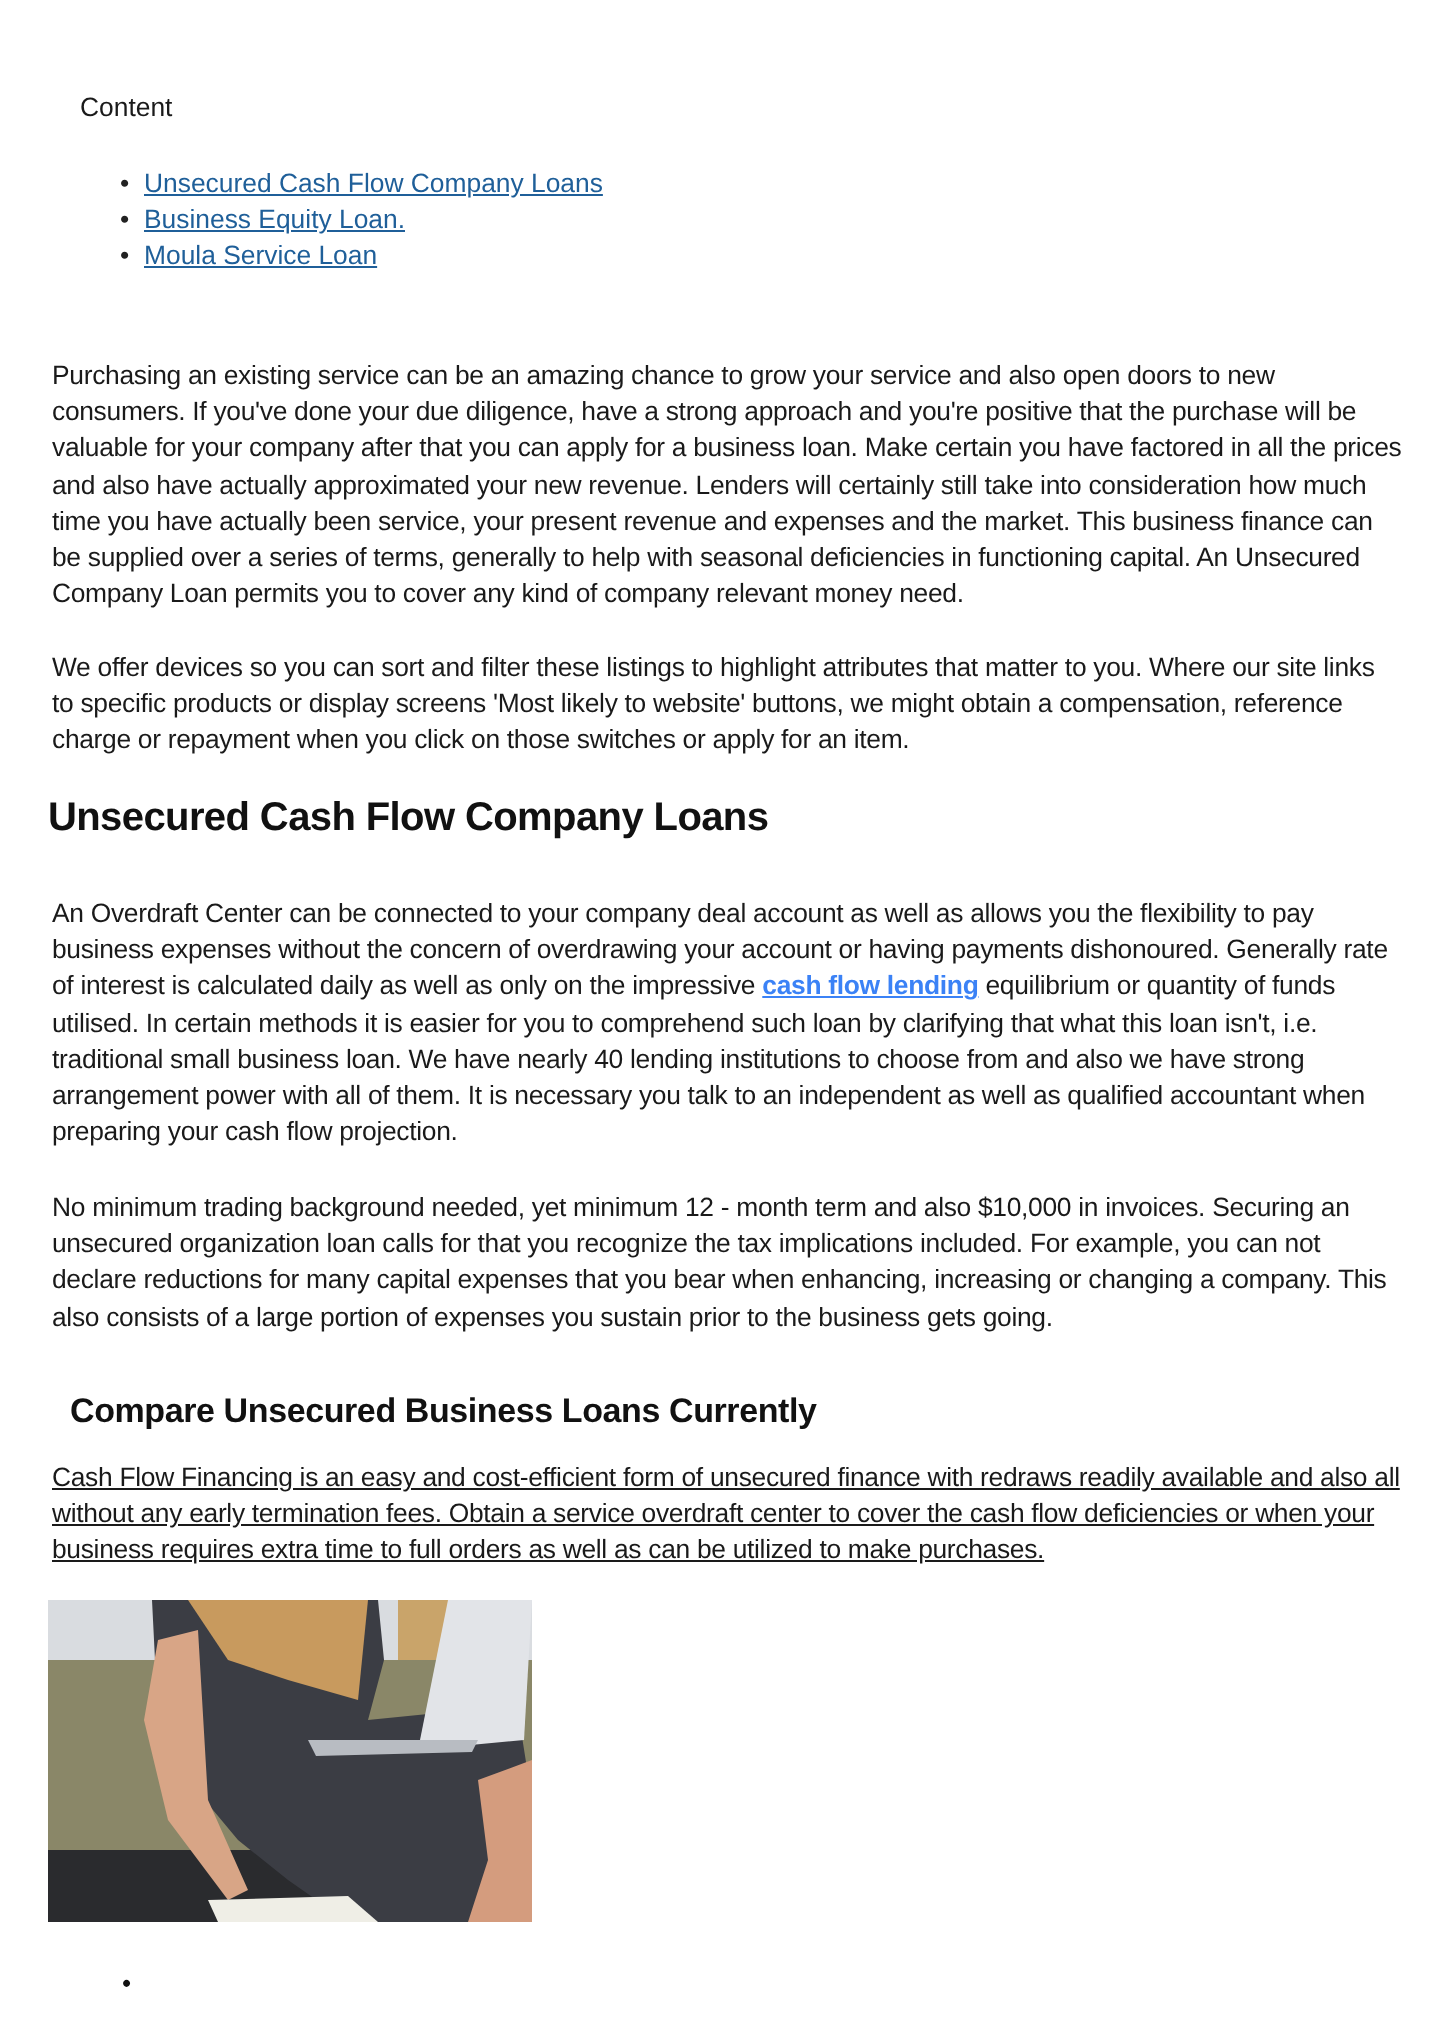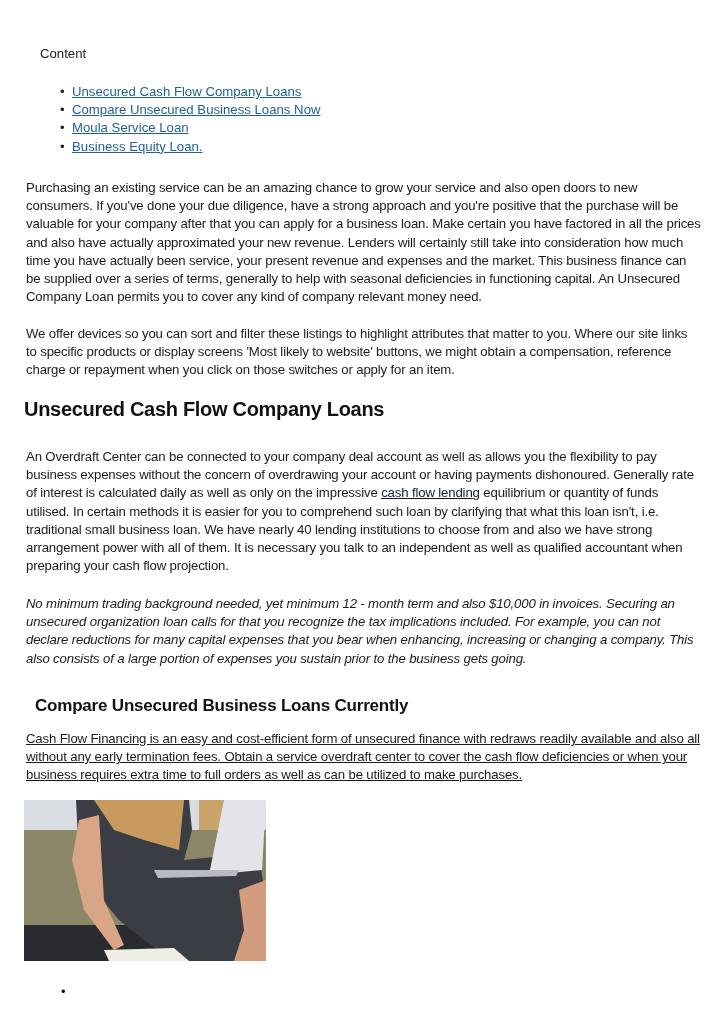--- a/index.html
+++ b/index.html
@@ -17,40 +17,39 @@
     .toc-title { position: absolute; top: 45px; left: 16px; font-size: 13.2px; }
     .toc { position: absolute; top: 83px; left: 36px; margin: 0; padding: 0; list-style: none; }
     .toc li { position: relative; padding-left: 12px; height: 18.2px; line-height: 18.2px; }
     .toc li::before { content: "•"; position: absolute; left: 0; top: 0; color: #222; }
     a { color: #1f5f99; text-decoration: underline; }
     .para { position: absolute; left: 0; width: 675px; margin: 2px; letter-spacing: -0.15px; }
     .p1 { top: 177px; }
     .p2 { top: 323px; }
     .h2 { position: absolute; left: 0; top: 400px; margin: 0; font-size: 20px; font-weight: bold; color: #111; letter-spacing: -0.3px; }
     .p3 { top: 446px; }
-    .p4 { top: 593px; font-style: italic; }
+    .p4 { top: 593px; }
     .h3 { position: absolute; left: 0; top: 686px; margin: 11px; font-size: 17px; font-weight: bold; color: #111; letter-spacing: -0.2px; }
     .p5 { top: 728px; text-decoration: underline; }
-    .inline-link { font-weight: normal; color: #0f172a; }
+    .inline-link { font-weight: bold; color: #3b82f6; }
     .photo {
       position: absolute; left: 0; top: 800px; width: 242px; height: 161px;
       overflow: hidden; background: #6b6a55;
     }
     .bullet-end { position: absolute; left: 37px; top: 983px; font-size: 13px; color: #111; }
   </style>
 </head>
 <body>
 
 <div class="page">
   <div class="toc-title">Content</div>
   <ul class="toc">
     <li><a href="#">Unsecured Cash Flow Company Loans</a></li>
-    <li><a href="#">Compare Unsecured Business Loans Now</a></li>
+    <li><a href="#">Business Equity Loan.</a></li>
     <li><a href="#">Moula Service Loan</a></li>
-    <li><a href="#">Business Equity Loan.</a></li>
   </ul>
 
   <p class="para p1">Purchasing an existing service can be an amazing chance to grow your service and also open doors to new consumers. If you've done your due diligence, have a strong approach and you're positive that the purchase will be valuable for your company after that you can apply for a business loan. Make certain you have factored in all the prices and also have actually approximated your new revenue. Lenders will certainly still take into consideration how much time you have actually been service, your present revenue and expenses and the market. This business finance can be supplied over a series of terms, generally to help with seasonal deficiencies in functioning capital. An Unsecured Company Loan permits you to cover any kind of company relevant money need.</p>
   <p class="para p2">We offer devices so you can sort and filter these listings to highlight attributes that matter to you. Where our site links to specific products or display screens 'Most likely to website' buttons, we might obtain a compensation, reference charge or repayment when you click on those switches or apply for an item.</p>
 
   <h2 class="h2">Unsecured Cash Flow Company Loans</h2>
 
   <p class="para p3"><span>An Overdraft Center can be connected to your company deal account as well as allows you the flexibility to pay business expenses without the concern of overdrawing your account or having payments dishonoured. Generally rate of interest is calculated daily as well as only on the impressive </span><a href="#" class="inline-link">cash flow lending</a><span> equilibrium or quantity of funds utilised. In certain methods it is easier for you to comprehend such loan by clarifying that what this loan isn't, i.e. traditional small business loan. We have nearly 40 lending institutions to choose from and also we have strong arrangement power with all of them. It is necessary you talk to an independent as well as qualified accountant when preparing your cash flow projection.</span></p>
 
   <p class="para p4">No minimum trading background needed, yet minimum 12 - month term and also $10,000 in invoices. Securing an unsecured organization loan calls for that you recognize the tax implications included. For example, you can not declare reductions for many capital expenses that you bear when enhancing, increasing or changing a company. This also consists of a large portion of expenses you sustain prior to the business gets going.</p>

